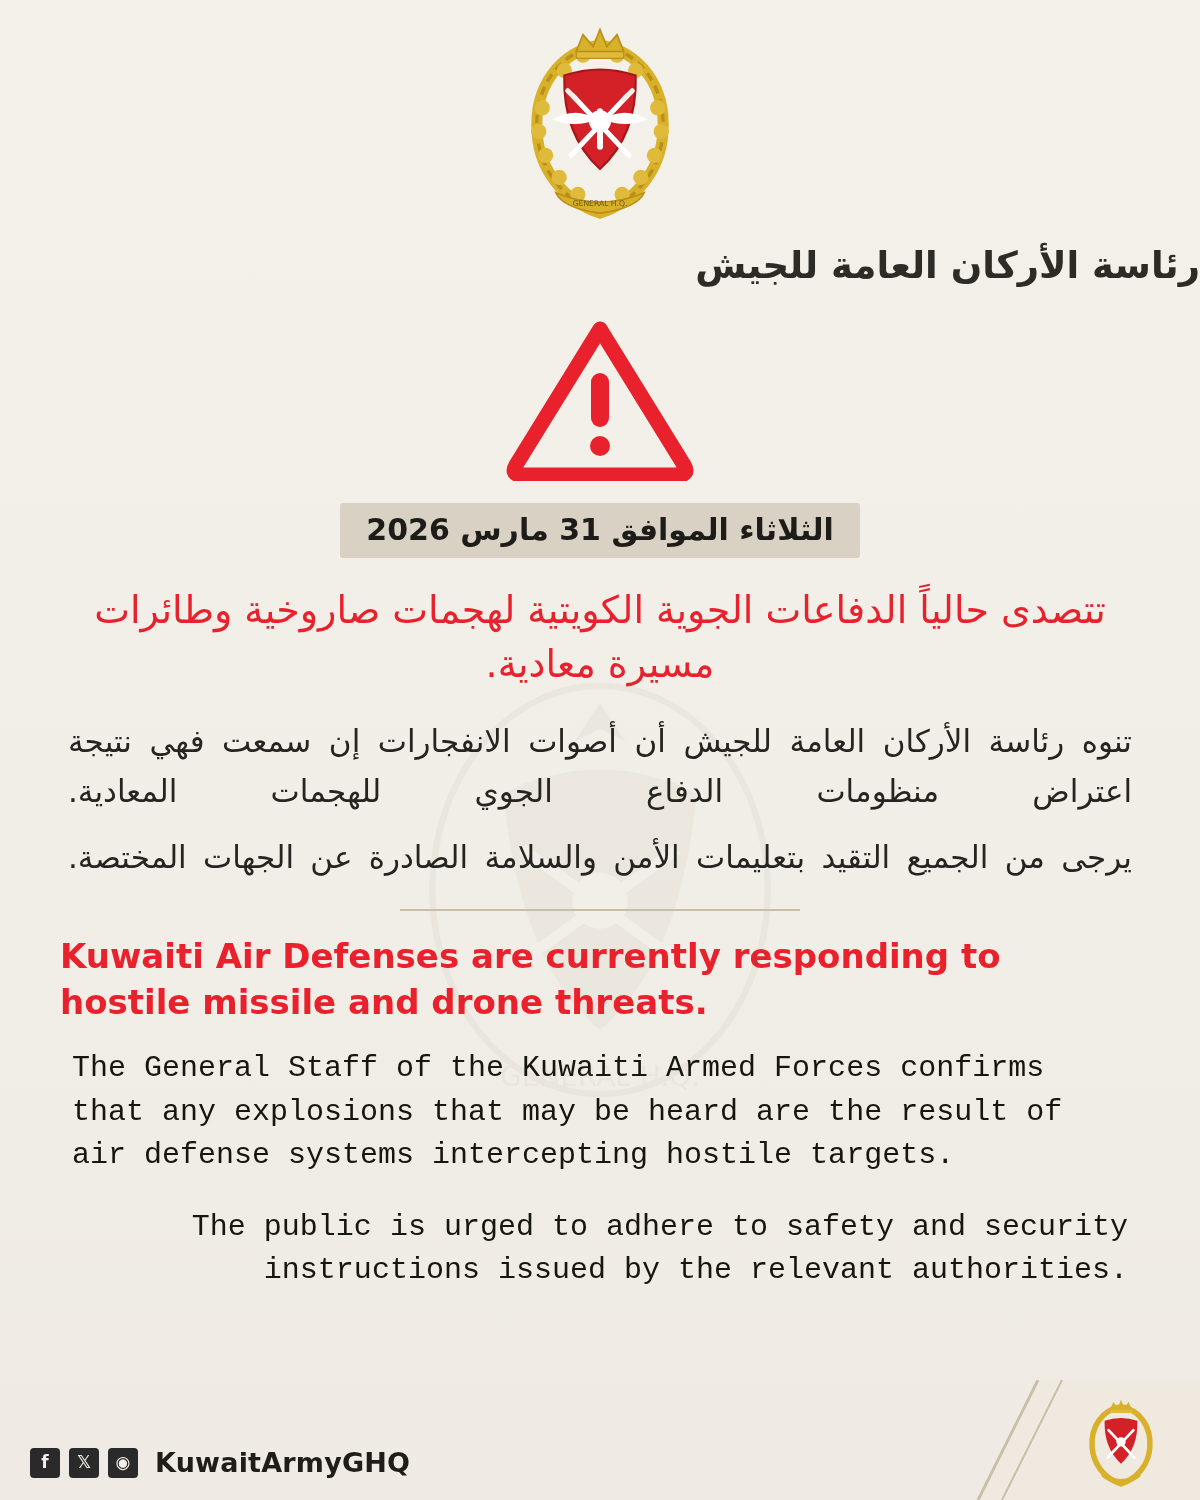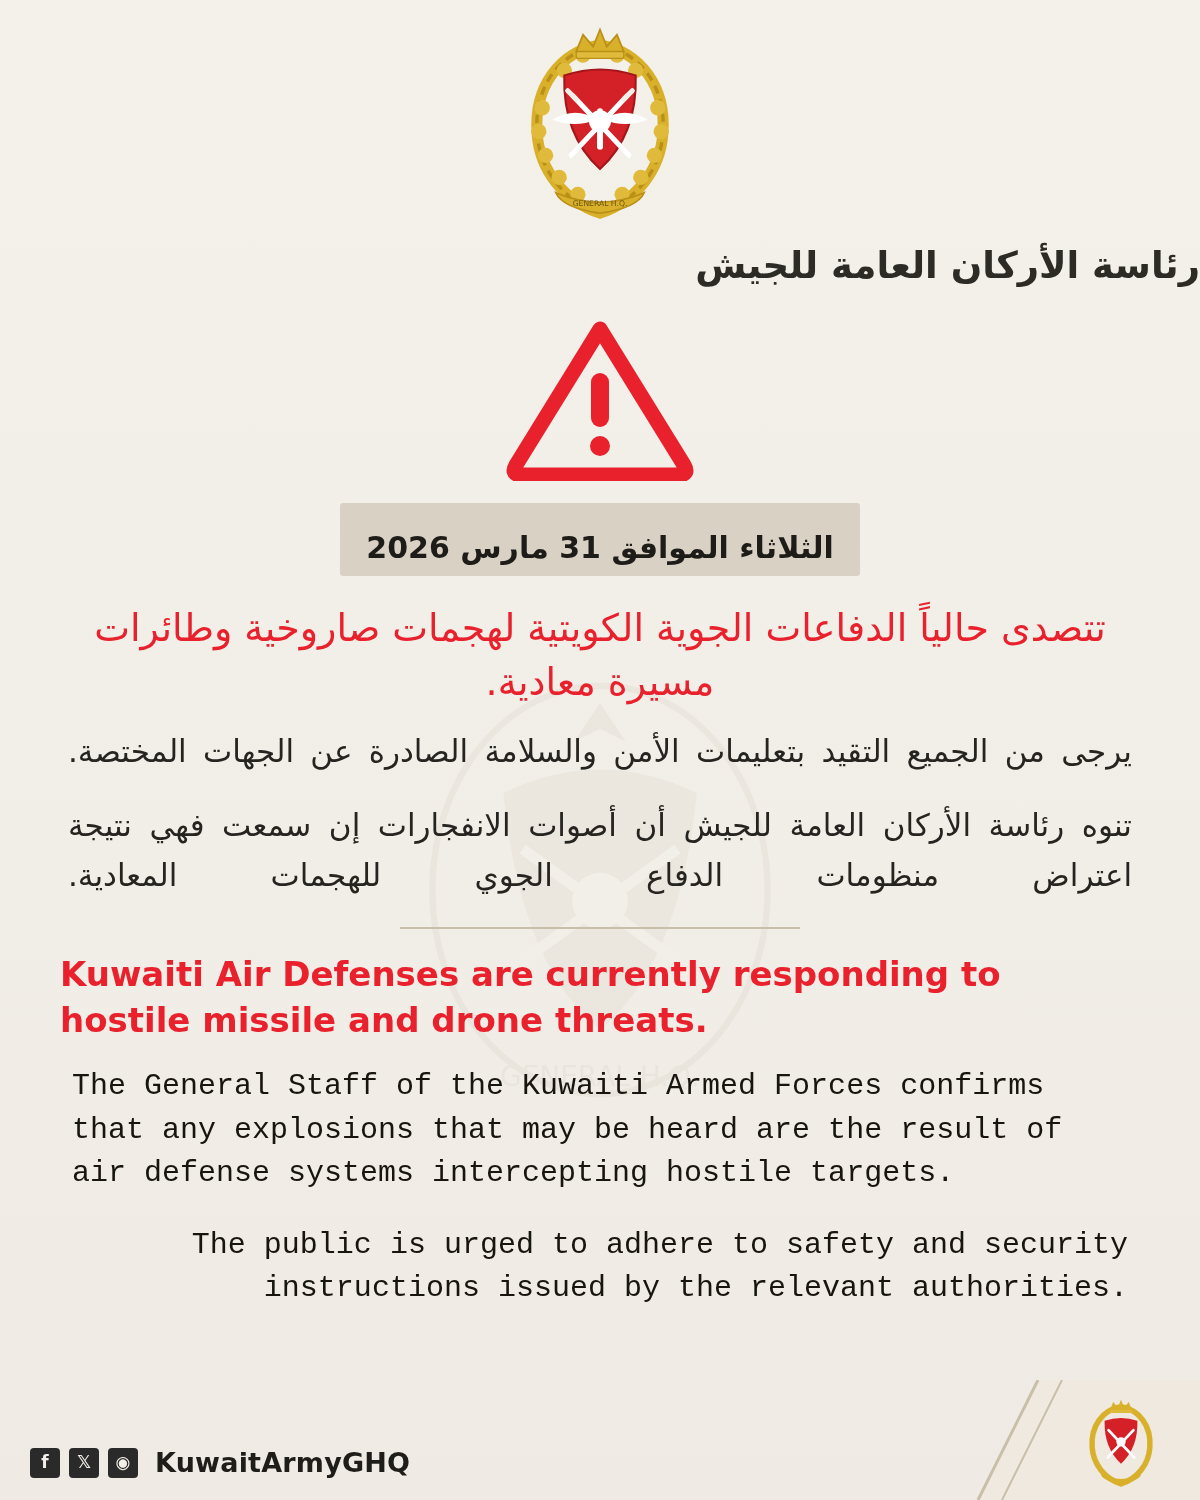--- a/index.html
+++ b/index.html
@@ -80,21 +80,21 @@
     text-align: center;
     margin-top: 18px;
   }
   .date-chip {
     display: inline-block;
     direction: rtl;
     background: #d9d2c4;
     color: #1e1c18;
     font-size: 30px;
     font-weight: bold;
-    padding: 27px 26px 11px 26px;
+    padding: 9px 26px 11px 26px;
     border-radius: 3px;
   }
 
   
   .ar-headline {
     direction: rtl;
     text-align: center;
     color: #e8212d;
     font-weight: normal;
     font-size: 38px;
@@ -274,22 +274,22 @@
         </svg>
       </span>
     </div>
 
     <div class="date-row">
       <span class="date-chip">الثلاثاء  الموافق 31 مارس 2026</span>
     </div>
 
     <div class="ar-headline">تتصدى حالياً الدفاعات الجوية الكويتية لهجمات صاروخية وطائرات مسيرة معادية.</div>
 
+    <div class="ar-body p1">تنوه رئاسة الأركان العامة  للجيش أن أصوات الانفجارات  إن سمعت فهي  نتيجة اعتراض منظومات الدفاع الجوي  للهجمات المعادية.</div>
     <div class="ar-body p2">يرجى من الجميع التقيد بتعليمات الأمن والسلامة الصادرة عن الجهات المختصة.</div>
-    <div class="ar-body p1">تنوه رئاسة الأركان العامة  للجيش أن أصوات الانفجارات  إن سمعت فهي  نتيجة اعتراض منظومات الدفاع الجوي  للهجمات المعادية.</div>
 
     <div class="divider"></div>
 
     <div class="en-headline">Kuwaiti Air Defenses are currently responding to hostile missile and drone threats.</div>
 
     <div class="en-body p1">The General Staff of the Kuwaiti Armed Forces confirms that any explosions that may be heard are the result of air defense systems intercepting hostile targets.</div>
     <div class="en-body p2">The public is urged to adhere to safety and security instructions issued by the relevant authorities.</div>
 
   </div>
 

